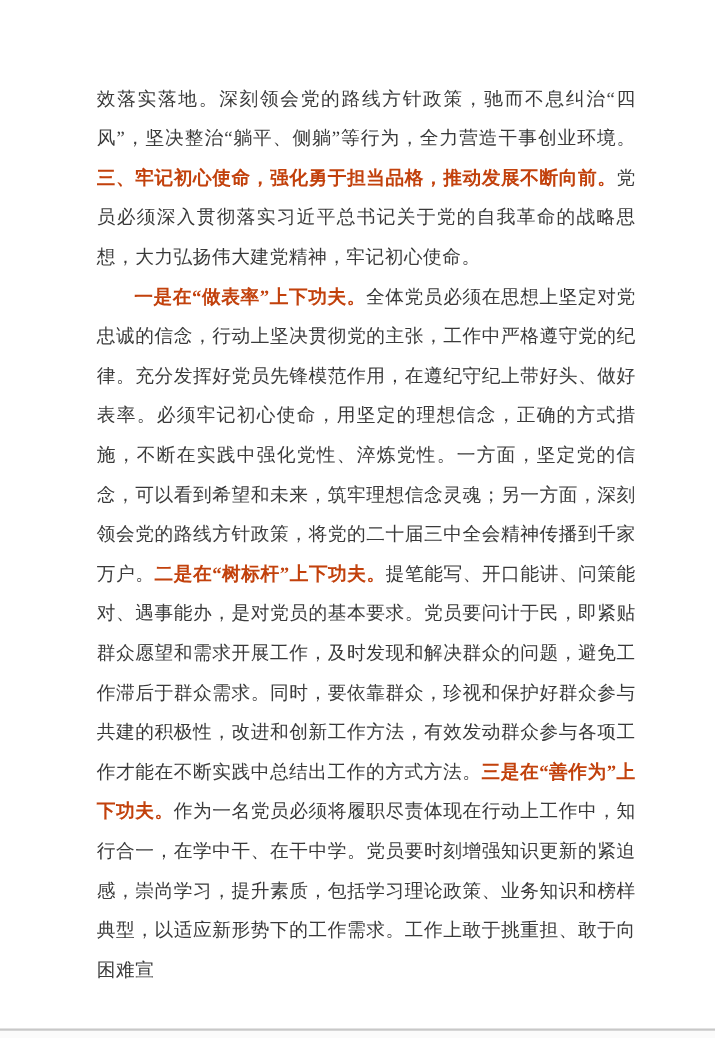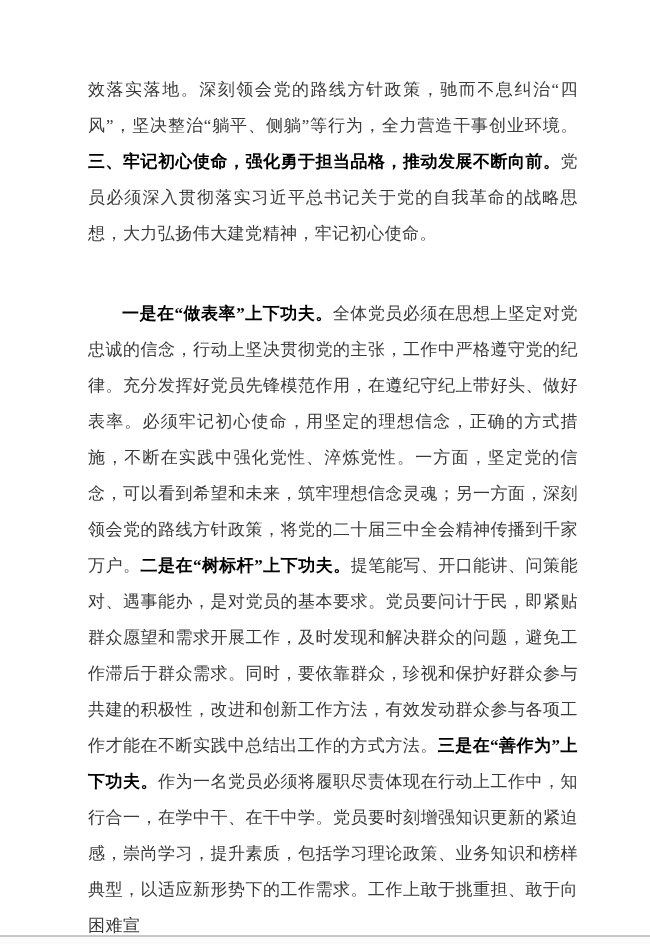--- a/index.html
+++ b/index.html
@@ -35,25 +35,24 @@
     font-size: 17px;
     line-height: 36px;
     letter-spacing: 0.45px;
     text-align: justify;
     text-justify: inter-ideograph;
     color: #3a3a3a;
     word-break: break-all;
   }
   .para.indent {
     text-indent: 2em;
-    margin-top: 44px;
   }
   .seg.bold {
     font-weight: 700;
-    color: #000000;
+    color: #c2410c;
   }
   .page-bottom-gap {
     position: absolute;
     left: 0;
     bottom: 0;
     width: 650px;
     height: 7px;
     background: #fbfbfb;
     border-top: 2px solid #c8c8c8;
   }

